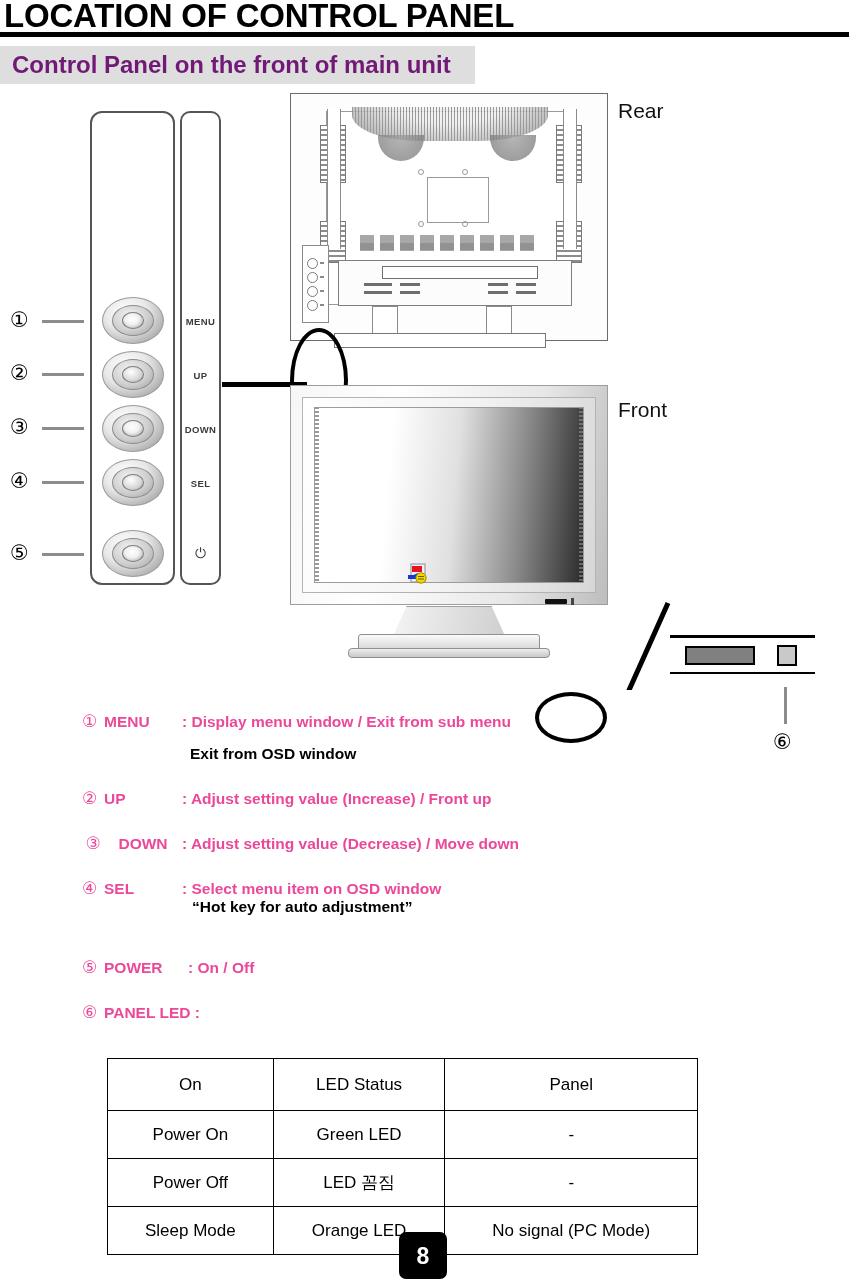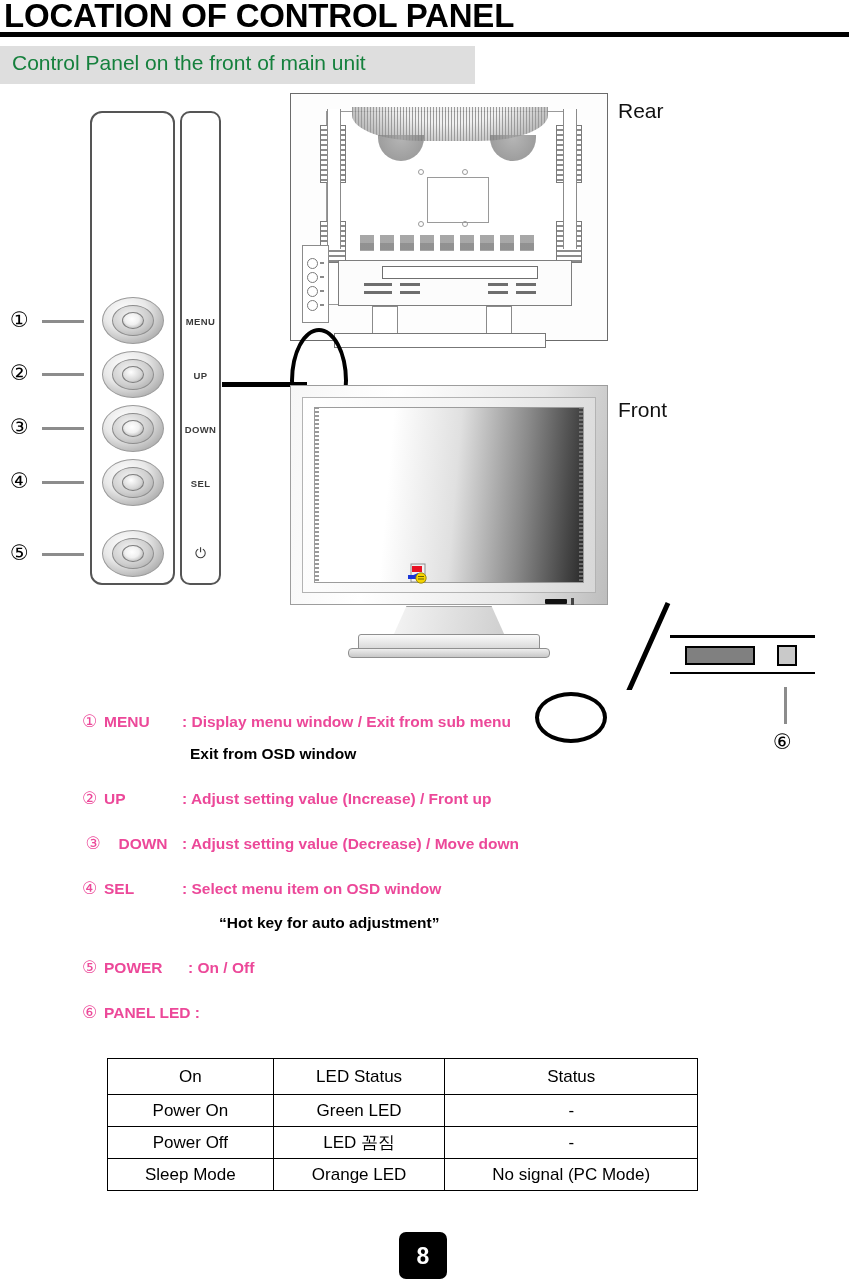--- a/index.html
+++ b/index.html
@@ -39,23 +39,23 @@
     left: 0px;
     top: 46px;
     width: 475px;
     height: 38px;
     background: #dedede;
   }
   #section-banner-label {
     position: absolute;
     left: 12px;
     top: 51px;
-    font-size: 21px;
-    font-weight: normal;
-    color: #15803d;
+    font-size: 24px;
+    font-weight: bold;
+    color: #701a75;
     white-space: nowrap;
   }
 
   
   #figure {
     position: absolute;
     left: 0;
     top: 85px;
     width: 849px;
     height: 605px;
@@ -358,21 +358,21 @@
     top: 1058px;
     width: 591px;
     border-collapse: collapse;
     font-family: "Liberation Sans", sans-serif;
   }
   #led-table td, #led-table th {
     border: 1.5px solid #000;
     text-align: center;
     font-size: 17px;
     font-weight: normal;
-    padding: 4px 4px;
+    padding: 12px 4px;
     color: #000;
   }
   #led-table thead th { height: 27px; }
   #led-table tbody td { height: 23px; }
   #led-table col.c1 { width: 166px; }
   #led-table col.c2 { width: 172px; }
   #led-table col.c3 { width: 253px; }
 
   
   #page-number-box {
@@ -557,42 +557,42 @@
     <span class="desc-num">②</span><span class="desc-key">UP</span><span>: Adjust setting value (Increase) / Front up</span>
   </div>
 
   <div class="desc-row" style="left:82px; top:133px;text-align:center;">
     <span class="desc-num">③</span><span class="desc-key">DOWN</span><span>: Adjust setting value (Decrease) / Move down</span>
   </div>
 
   <div class="desc-row" style="left:82px; top:178px;">
     <span class="desc-num">④</span><span class="desc-key">SEL</span><span>: Select menu item on OSD window</span>
   </div>
-  <div class="desc-sub" style="left:192px; top:214px;margin-left:27px;">“Hot key for auto adjustment”</div>
+  <div class="desc-sub" style="left:192px; top:198px;">“Hot key for auto adjustment”</div>
 
   <div class="desc-row" style="left:82px; top:257px;">
     <span class="desc-num">⑤</span><span class="desc-key wide">POWER</span><span>: On / Off</span>
   </div>
 
   <div class="desc-row" style="left:82px; top:302px;">
     <span class="desc-num">⑥</span><span>PANEL LED :</span>
   </div>
 </div>
 
 <table id="led-table">
   <colgroup>
       <col class="c1">
       <col class="c2">
       <col class="c3">
     </colgroup>
   <thead>
     <tr>
       <th>On</th>
       <th>LED Status</th>
-      <th>Status</th>
+      <th>Panel</th>
     </tr>
   </thead>
   <tbody>
     <tr>
       <td>Power On</td>
       <td>Green LED</td>
       <td>-</td>
     </tr>
     <tr>
       <td>Power Off</td>

